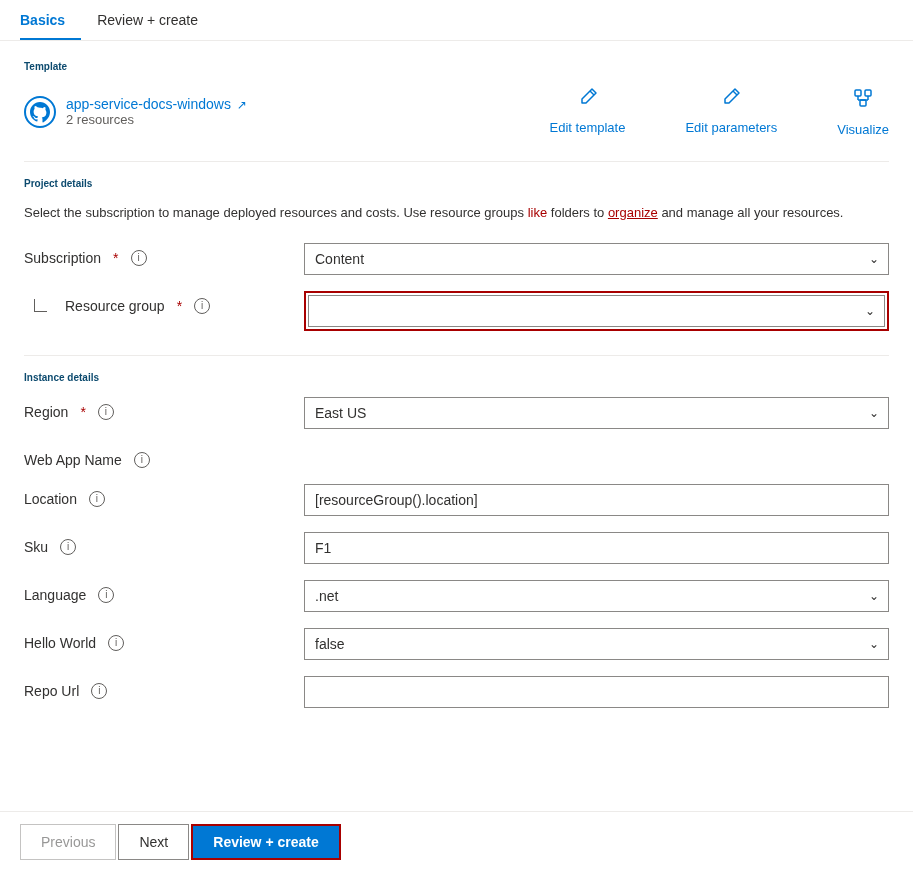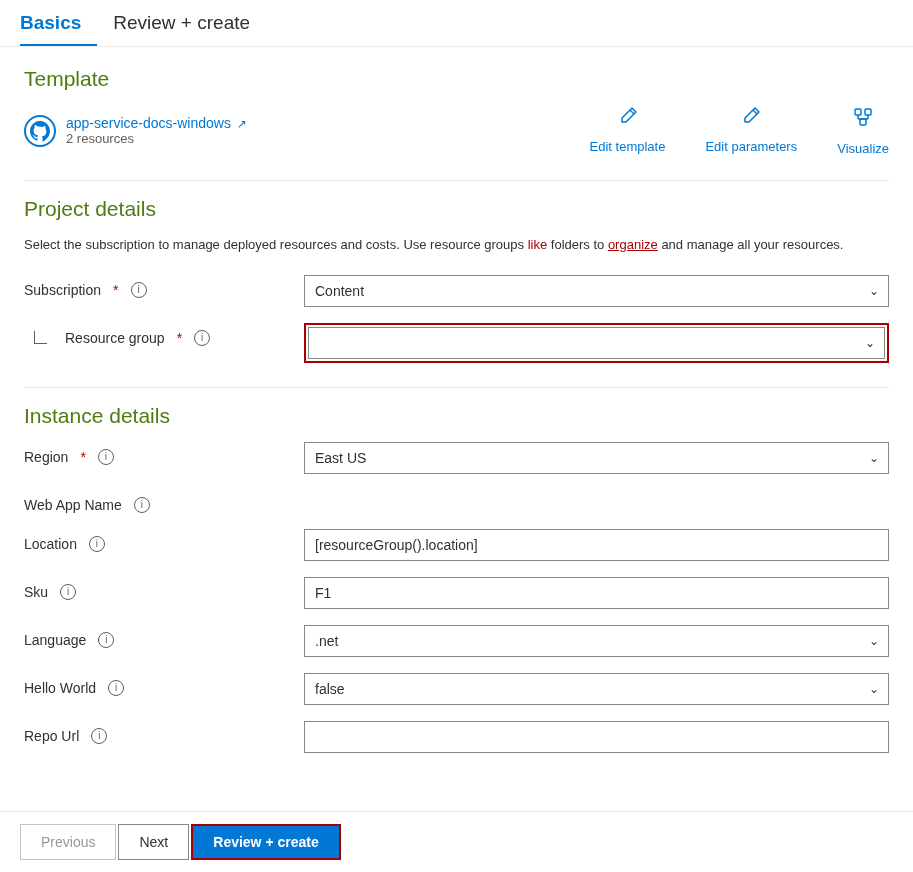--- a/index.html
+++ b/index.html
@@ -15,40 +15,40 @@
     
     .tabs {
       display: flex;
       border-bottom: 1px solid #edebe9;
       padding: 0 20px;
     }
     .tab {
       padding: 12px 16px 10px 0;
       margin-right: 16px;
       cursor: pointer;
-      font-size: 19px;
+      font-size: 14px;
       color: #323130;
       border-bottom: 2px solid transparent;
     }
     .tab.active {
       border-bottom: 2px solid #0078d4;
       font-weight: 600;
       color: #0078d4;
     }
 
     .content {
       padding: 20px 24px;
     }
 
     
     .section-title {
-      font-size: 21px;
-      font-weight: 400;
+      font-size: 10px;
+      font-weight: 700;
       margin-bottom: 14px;
-      color: #4d7c0f;
+      color: #0c4a6e;
     }
 
     .template-row {
       display: flex;
       align-items: center;
       justify-content: space-between;
       margin-bottom: 20px;
     }
 
     .template-info {
@@ -69,21 +69,21 @@
       font-size: 14px;
     }
 
     .resources-text {
       color: #605e5c;
       font-size: 13px;
     }
 
     .template-actions {
       display: flex;
-      gap: 40px;
+      gap: 60px;
     }
 
     .template-action {
       display: flex;
       flex-direction: column;
       align-items: center;
       gap: 6px;
       cursor: pointer;
       color: #0078d4;
       font-size: 13px;

